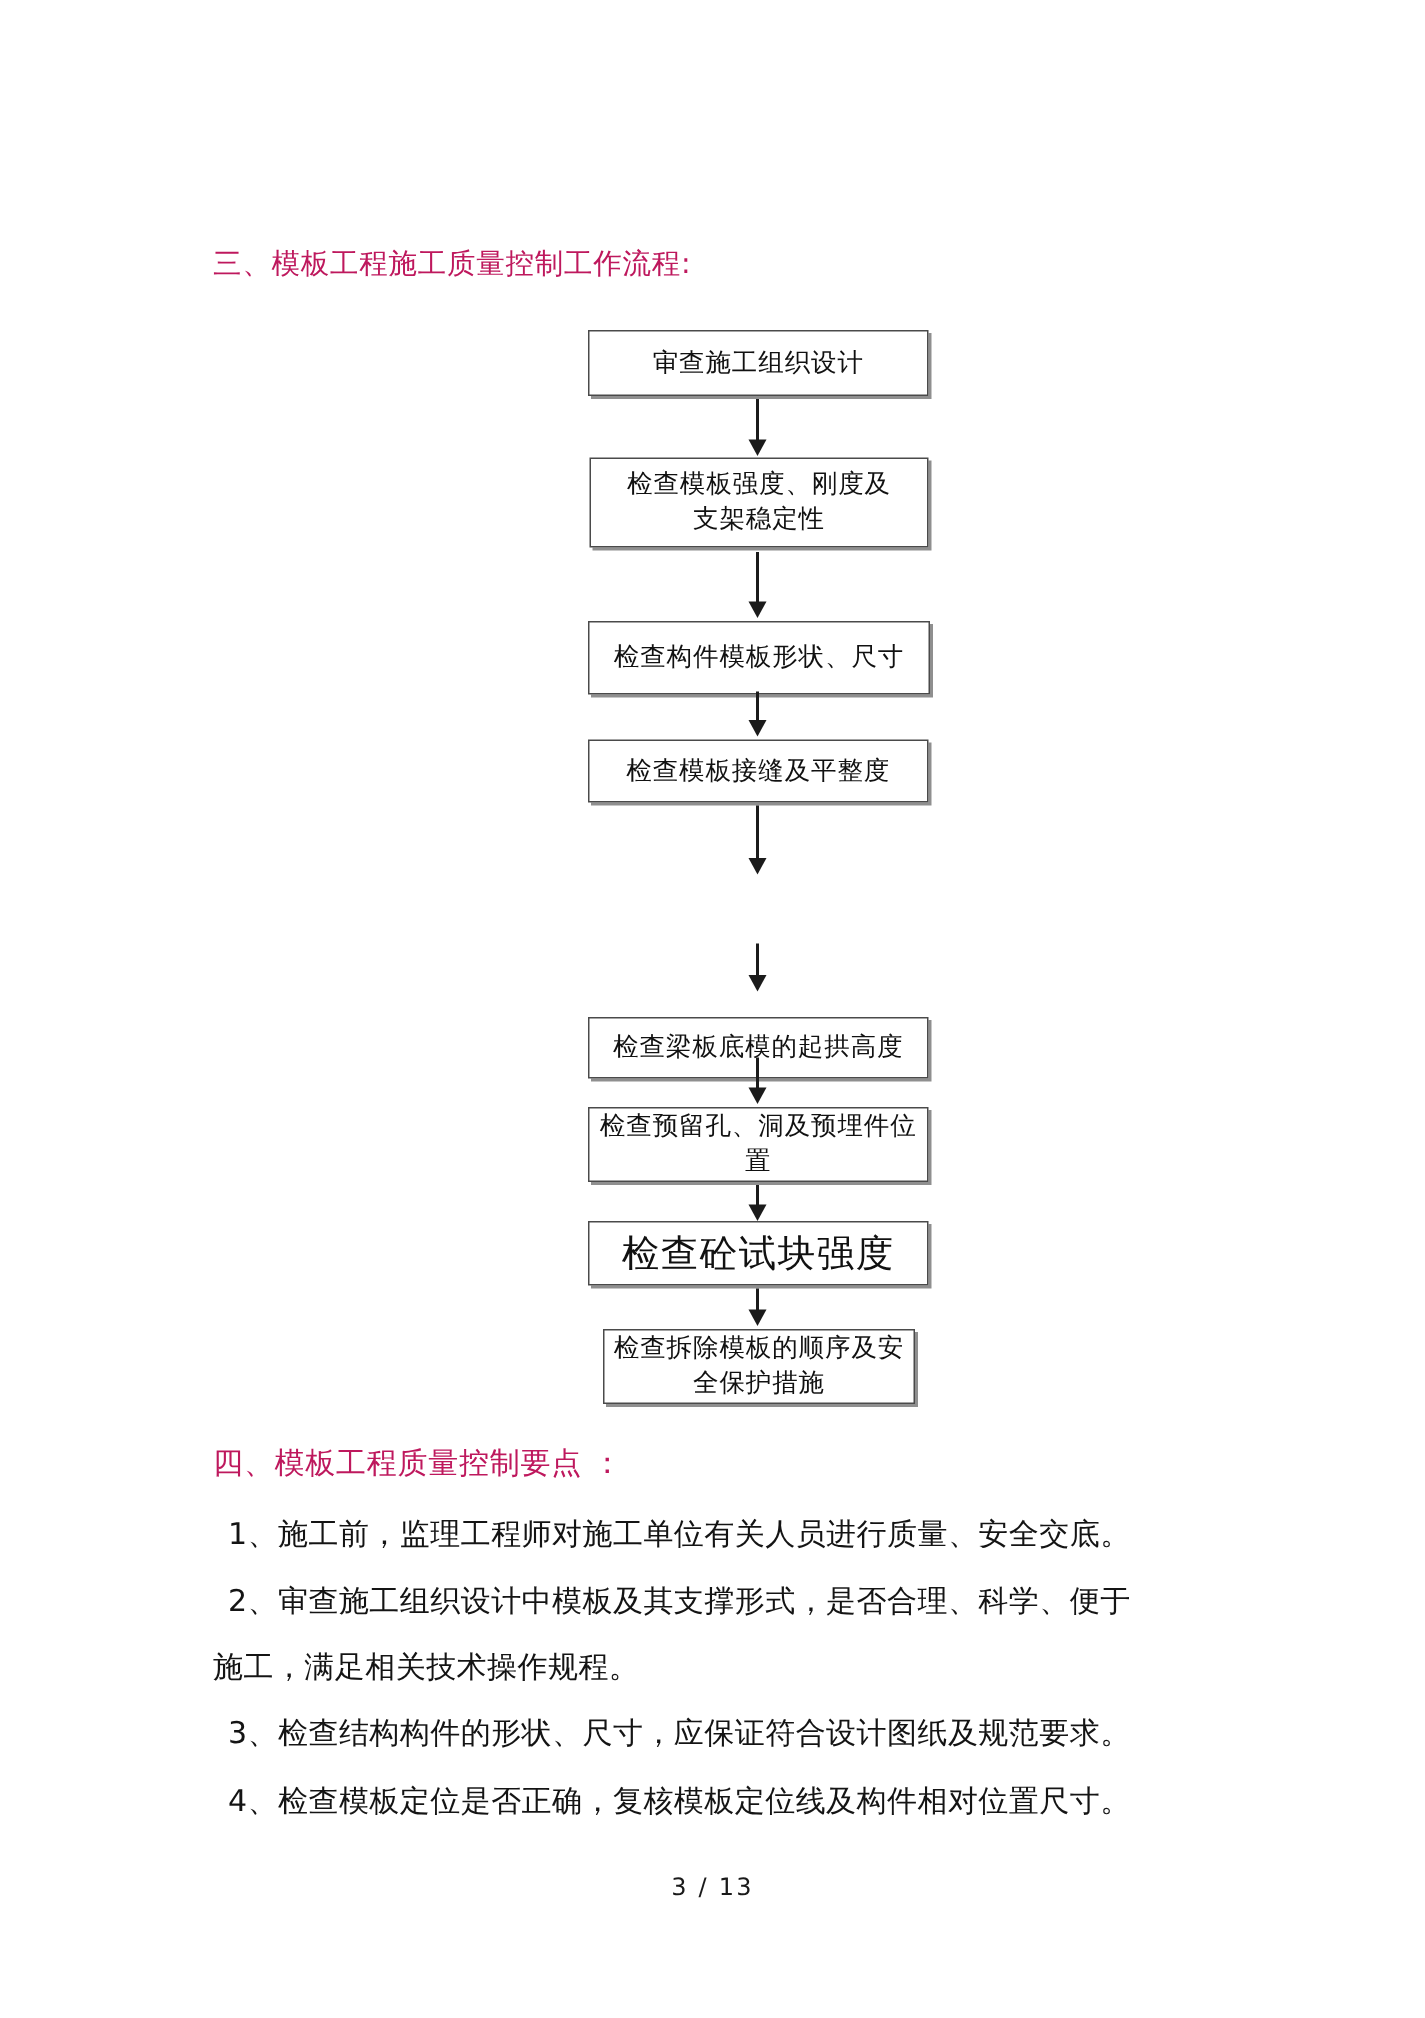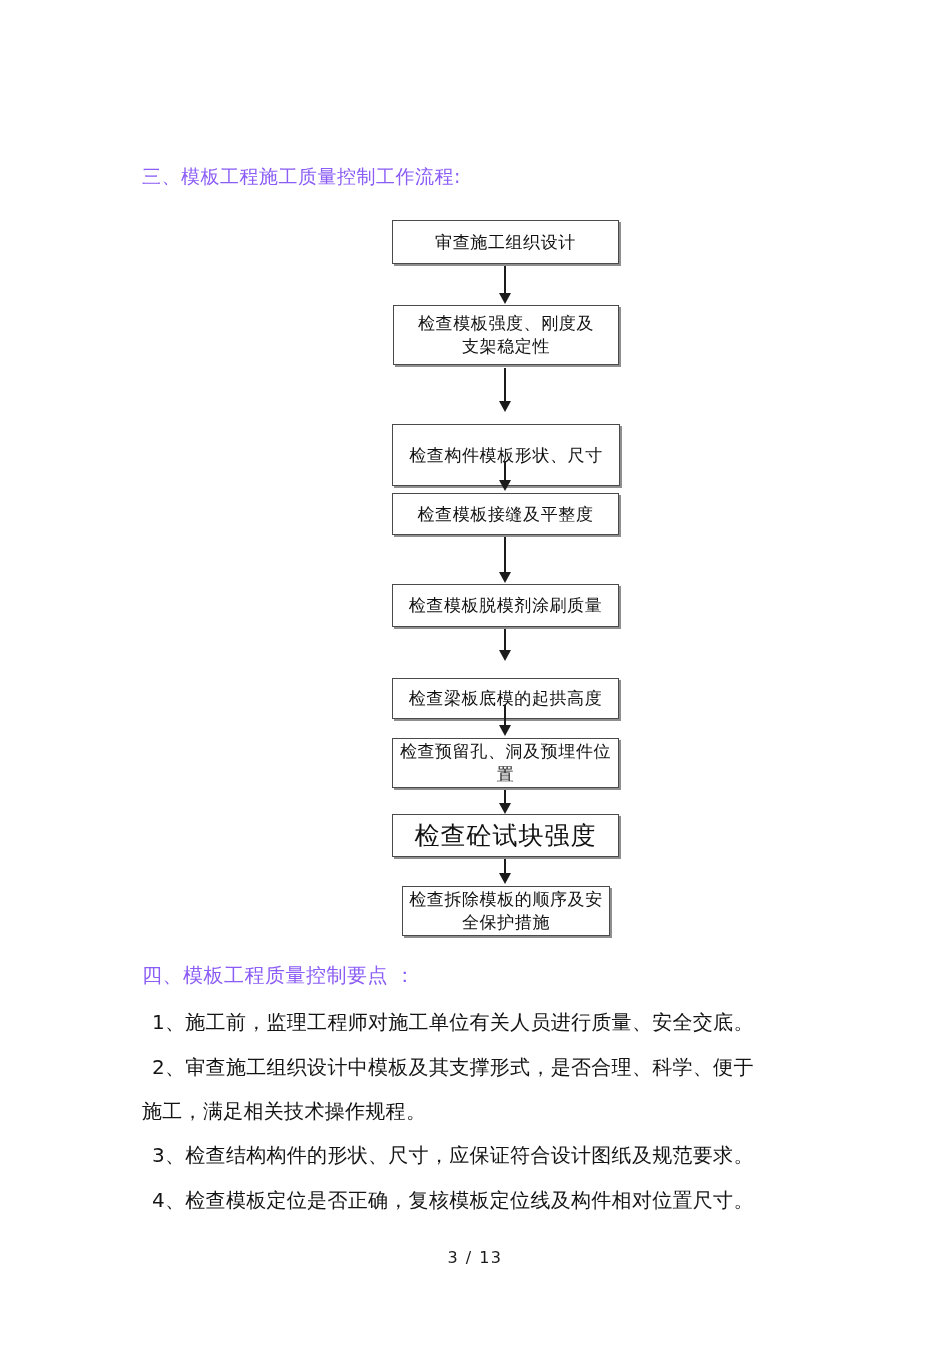--- a/index.html
+++ b/index.html
@@ -25,21 +25,21 @@
   }
 
   
   .section-heading {
     position: absolute;
     left: 142px;
     font-size: 19px;
     line-height: 26px;
     letter-spacing: 0.5px;
     white-space: nowrap;
-    color: #8b5cf6;
+    color: #be185d;
   }
   #heading-3 { top: 163px; }
   #heading-4 { top: 962px; font-size: 20px; }
 
   .body-item {
     position: absolute;
     left: 142px;
     width: 700px;
     font-size: 20px;
     line-height: 44px;
@@ -134,39 +134,36 @@
       <span>
         <span style="display:block">检查模板强度、刚度及</span>
         <span style="display:block">支架稳定性</span>
       </span>
     </div>
     <div class="fc-arrow" style="left:499px; top:368px; height:44px;">
       <span class="shaft" style="height:34px;"></span>
       <span class="head"></span>
     </div>
 
-    <div class="fc-box" style="left:392px; top:424px; width:228px; height:62px;justify-content:center;">
+    <div class="fc-box" style="left:392px; top:414px; width:228px; height:49px;justify-content:center;">
       <span class="txt">检查构件模板形状、尺寸</span>
     </div>
     <div class="fc-arrow" style="left:499px; top:461px; height:30px;">
       <span class="shaft" style="height:20px;"></span>
       <span class="head"></span>
     </div>
 
     <div class="fc-box" style="left:392px; top:493px; width:227px; height:42px;">
       <span class="txt">检查模板接缝及平整度</span>
     </div>
     <div class="fc-arrow" style="left:499px; top:537px; height:46px;">
       <span class="shaft" style="height:36px;"></span>
       <span class="head"></span>
     </div>
 
-    <div class="fc-box" style="left:392px; top:584px; width:227px; height:43px;">
-      <span class="txt">检查模板脱模剂涂刷质量</span>
-    </div>
     <div class="fc-arrow" style="left:499px; top:629px; height:32px;">
       <span class="shaft" style="height:22px;"></span>
       <span class="head"></span>
     </div>
 
     <div class="fc-box" style="left:392px; top:662px; width:227px; height:41px;margin-top:16px;">
       <span class="txt">检查梁板底模的起拱高度</span>
     </div>
     <div class="fc-arrow" style="left:499px; top:705px; height:31px;">
       <span class="shaft" style="height:21px;"></span>

